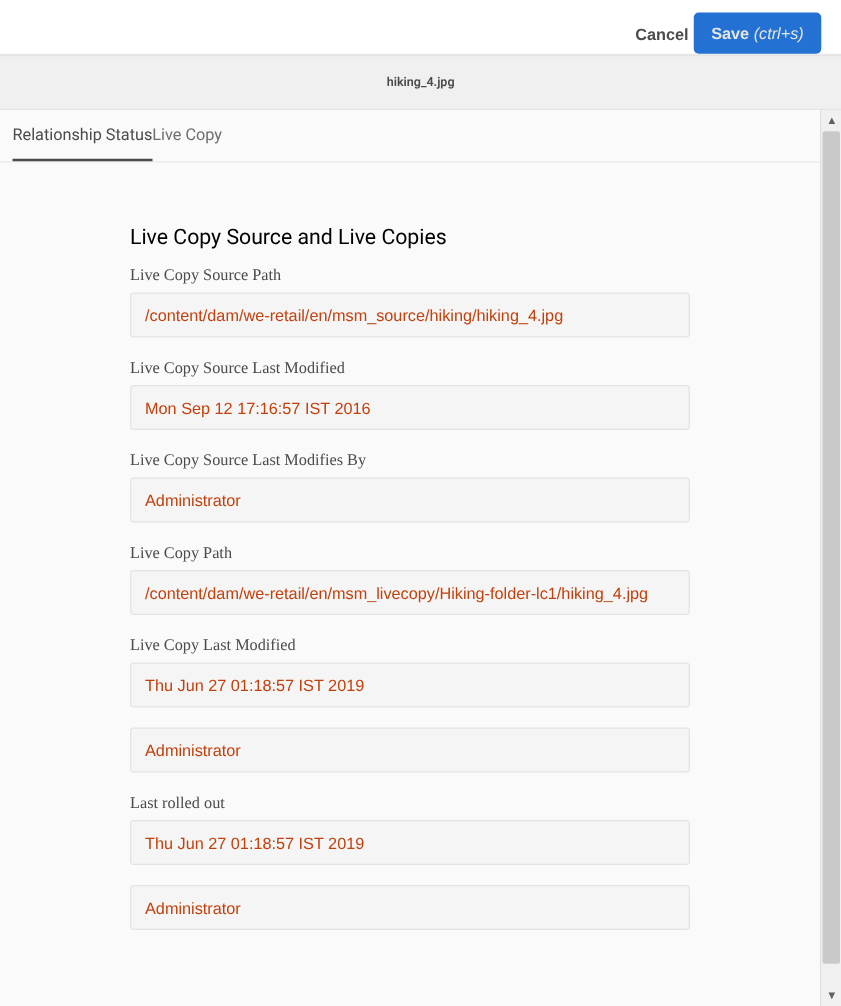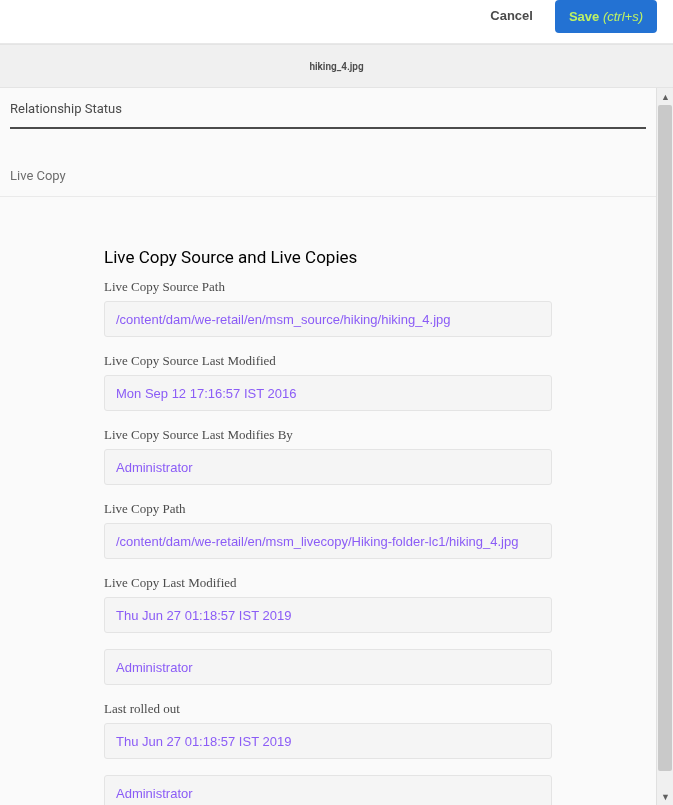--- a/index.html
+++ b/index.html
@@ -9,37 +9,37 @@
       width: 673px;
       height: 805px;
       overflow: hidden;
       position: relative;
     }
     .header {
       height: 44px;
       background: #ffffff;
       display: flex;
       justify-content: flex-end;
-      align-items: flex-start;
+      align-items: flex-end;
       padding: 0 16px;
-      gap: 18px;
+      gap: 0;
       border-bottom: 1px solid #e8e8e8;
     }
     .cancel-btn {
       background: none;
       border: none;
       color: #4b4b4b;
       font-size: 13px;
       font-weight: 600;
       cursor: pointer;
       padding: 8px 4px;
     }
     .save-btn {
       background: #2372d3;
-      color: #bef264;
+      color: #e5e5e5;
       border: none;
       border-radius: 4px;
       font-size: 13px;
       font-weight: 600;
       padding: 9px 14px;
       cursor: pointer;
     }
     .save-btn .shortcut {
       font-style: italic;
       font-weight: 500;
@@ -60,25 +60,23 @@
       display: flex;
       height: calc(805px - 88px);
     }
     .scroll-area {
       flex: 1;
       overflow-y: auto;
       background: #fafafa;
     }
     .tabs {
       display: flex;
-      gap: 26px;
       padding: 0 10px;
       background: #fafafa;
       border-bottom: 1px solid #eaeaea;
-      flex-direction: column;
     }
     .tab {
       padding: 13px 0 11px;
       font-size: 13px;
       color: #6e6e6e;
       cursor: pointer;
       border-bottom: 2px solid transparent;
     }
     .tab.active {
       color: #4b4b4b;
@@ -103,21 +101,21 @@
       color: #4b4b4b;
       margin-bottom: 6px;
       font-weight: 400;
       font-family: Liberation Serif, serif;
     }
     .field-input {
       width: 100%;
       height: 36px;
       border: 1px solid #e4e4e4;
       background: #f5f5f5;
-      color: #8b5cf6;
+      color: #c2410c;
       font-size: 13px;
       padding: 0 11px;
       outline: none;
       border-radius: 3px;
     }
     .section-spacer {
       height: 28px;
     }
     .scrollbar {
       width: 17px;

